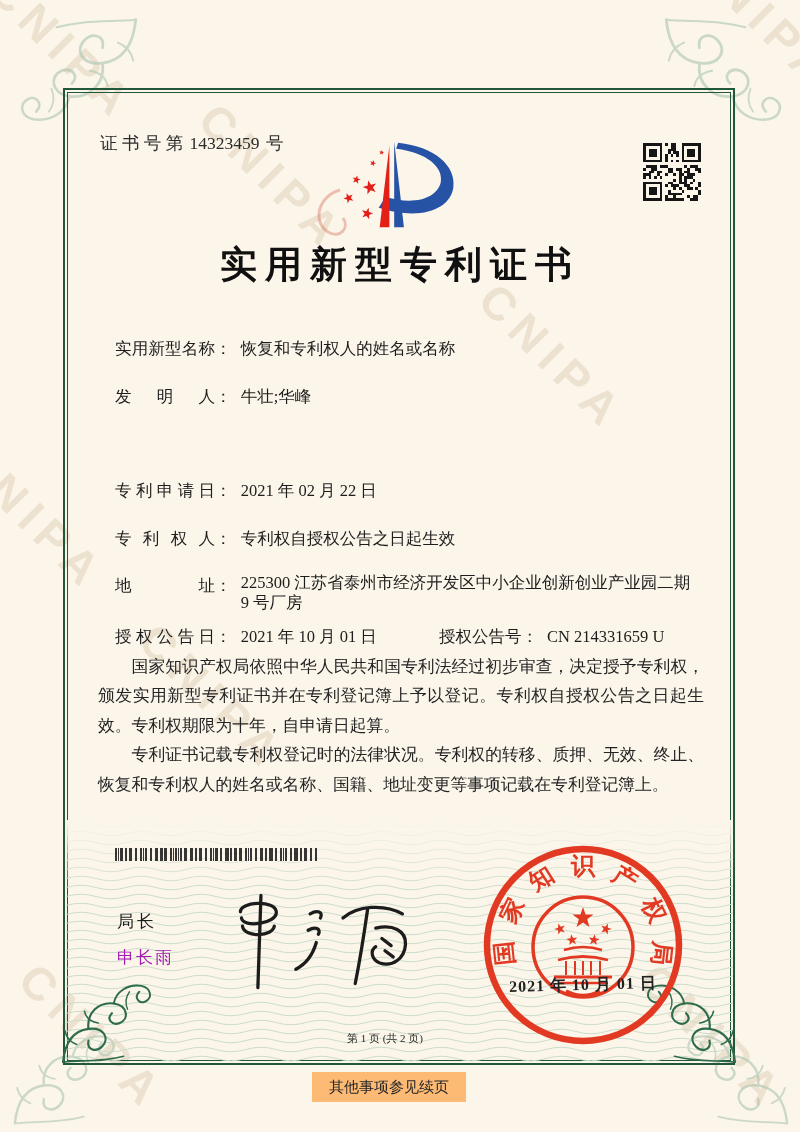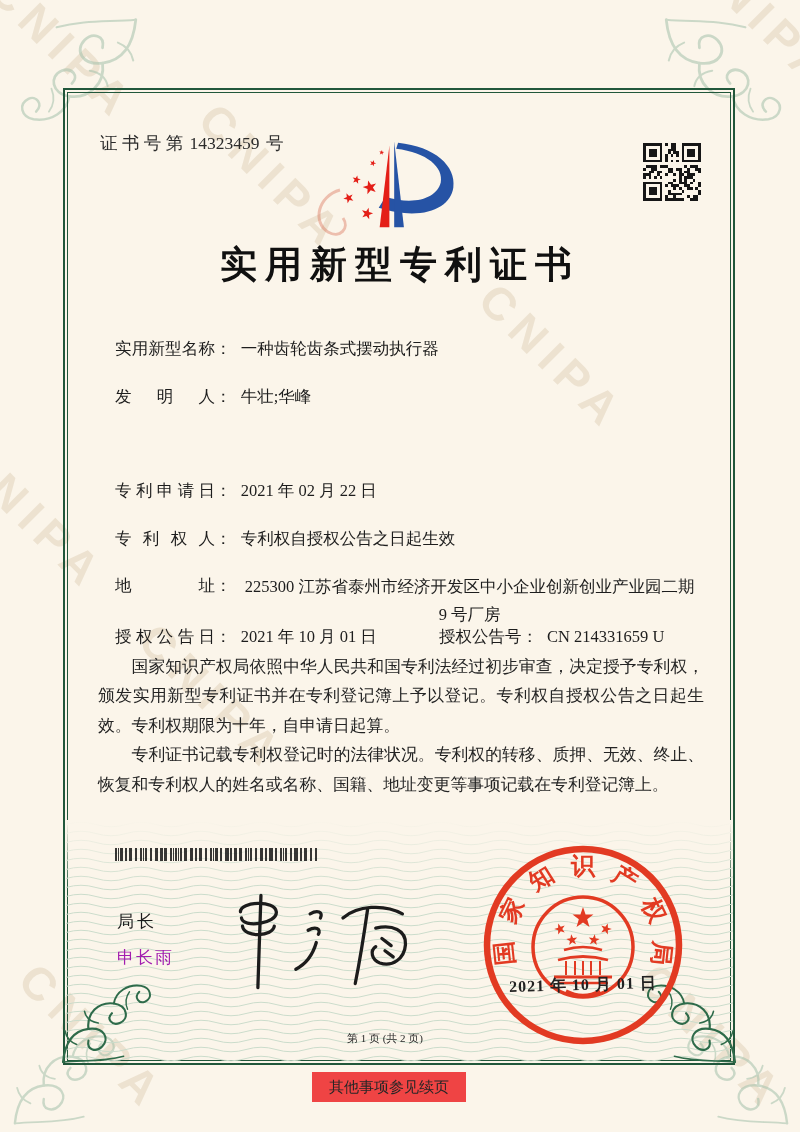--- a/index.html
+++ b/index.html
@@ -46,21 +46,21 @@
   .qr{position:absolute;left:643px;top:143px;width:58px;height:58px;z-index:2;}
   .title{
     position:absolute;left:0;top:240px;width:800px;z-index:2;
     text-align:center;font-size:37px;font-weight:bold;letter-spacing:8px;color:#101010;
   }
   
   .frow{position:absolute;left:115px;z-index:2;font-size:16.5px;color:#1d1d1d;line-height:26px;white-space:nowrap;}
   .flabel{display:inline-block;width:100px;text-align:justify;text-align-last:justify;vertical-align:top;}
   .fcolon{vertical-align:top;}
   .fvalue{margin-left:5px;vertical-align:top;}
-  .frow.addr .fvalue{display:inline-block;width:458px;white-space:normal;line-height:28px;text-align:center;}
+  .frow.addr .fvalue{display:inline-block;width:458px;white-space:normal;line-height:20px;}
   .flabel2{margin-left:58px;}
   
   .body-text{position:absolute;left:98px;top:652px;width:606px;z-index:2;
     font-size:16.8px;line-height:29.4px;color:#242424;text-align:justify;}
   .body-text p{text-indent:2em;}
   
   .barcode{
     position:absolute;left:115px;top:848px;width:202px;height:13px;z-index:2;opacity:.88;
     background-image:
       repeating-linear-gradient(90deg,#1c1c1c 0 2px,transparent 2px 5px),
@@ -74,21 +74,21 @@
     font-size:17px;letter-spacing:2px;color:#a21caf;}
   .signature{position:absolute;left:222px;top:888px;z-index:3;}
   
   .seal{position:absolute;left:480px;top:842px;z-index:3;}
   .seal-date{position:absolute;left:492px;top:975px;width:182px;z-index:4;text-align:center;
     font-size:16px;font-weight:bold;letter-spacing:1px;color:#222;transform:rotate(-1.5deg);}
   
   .page-no{position:absolute;left:0;top:1031px;width:770px;z-index:2;text-align:center;
     font-size:11px;color:#2a2a2a;}
   .cont-note{position:absolute;left:312px;top:1072px;width:154px;height:30px;z-index:2;
-    background:#ef4444;text-align:center;line-height:30px;font-size:15px;color:#262626;}
+    background:#fdba74;text-align:center;line-height:30px;font-size:15px;color:#262626;}
 </style>
 </head>
 <body>
 
 <svg width="0" height="0" style="position:absolute">
   <defs>
     <path id="star5" d="M0,-10 L2.35,-3.24 L9.51,-3.09 L3.8,1.24 L5.88,8.09 L0,4 L-5.88,8.09 L-3.8,1.24 L-9.51,-3.09 L-2.35,-3.24 Z"></path>
     <g id="scroll-ornament" fill="none" stroke-linecap="round">
       <path d="M4 84 C6 64 14 52 30 50 C46 48 52 60 44 68 C38 74 28 72 30 62" stroke-width="2.2"></path>
       <path d="M30 50 C28 34 40 22 56 24 C70 26 72 40 62 44 C54 47 48 40 54 34" stroke-width="2.2"></path>
@@ -382,21 +382,21 @@
         <rect x="14" y="20" width="1" height="1" fill="#161616"></rect>
         <rect x="17" y="20" width="1" height="1" fill="#161616"></rect>
         <rect x="18" y="20" width="1" height="1" fill="#161616"></rect>
         <rect x="19" y="20" width="1" height="1" fill="#161616"></rect>
       </svg></div>
 
   <div class="title">实用新型专利证书</div>
 
   <div class="frow" style="top:336px">
     <span class="flabel">实用新型名称</span><span class="fcolon">：</span>
-    <span class="fvalue">一种齿轮齿条式摆动执行器</span>
+    <span class="fvalue">恢复和专利权人的姓名或名称</span>
   </div>
   <div class="frow" style="top:384px">
     <span class="flabel">发明人</span><span class="fcolon">：</span>
     <span class="fvalue">牛壮;华峰</span>
   </div>
   <div class="frow" style="top:478px">
     <span class="flabel">专利申请日</span><span class="fcolon">：</span>
     <span class="fvalue">2021 年 02 月 22 日</span>
   </div>
   <div class="frow" style="top:526px">

